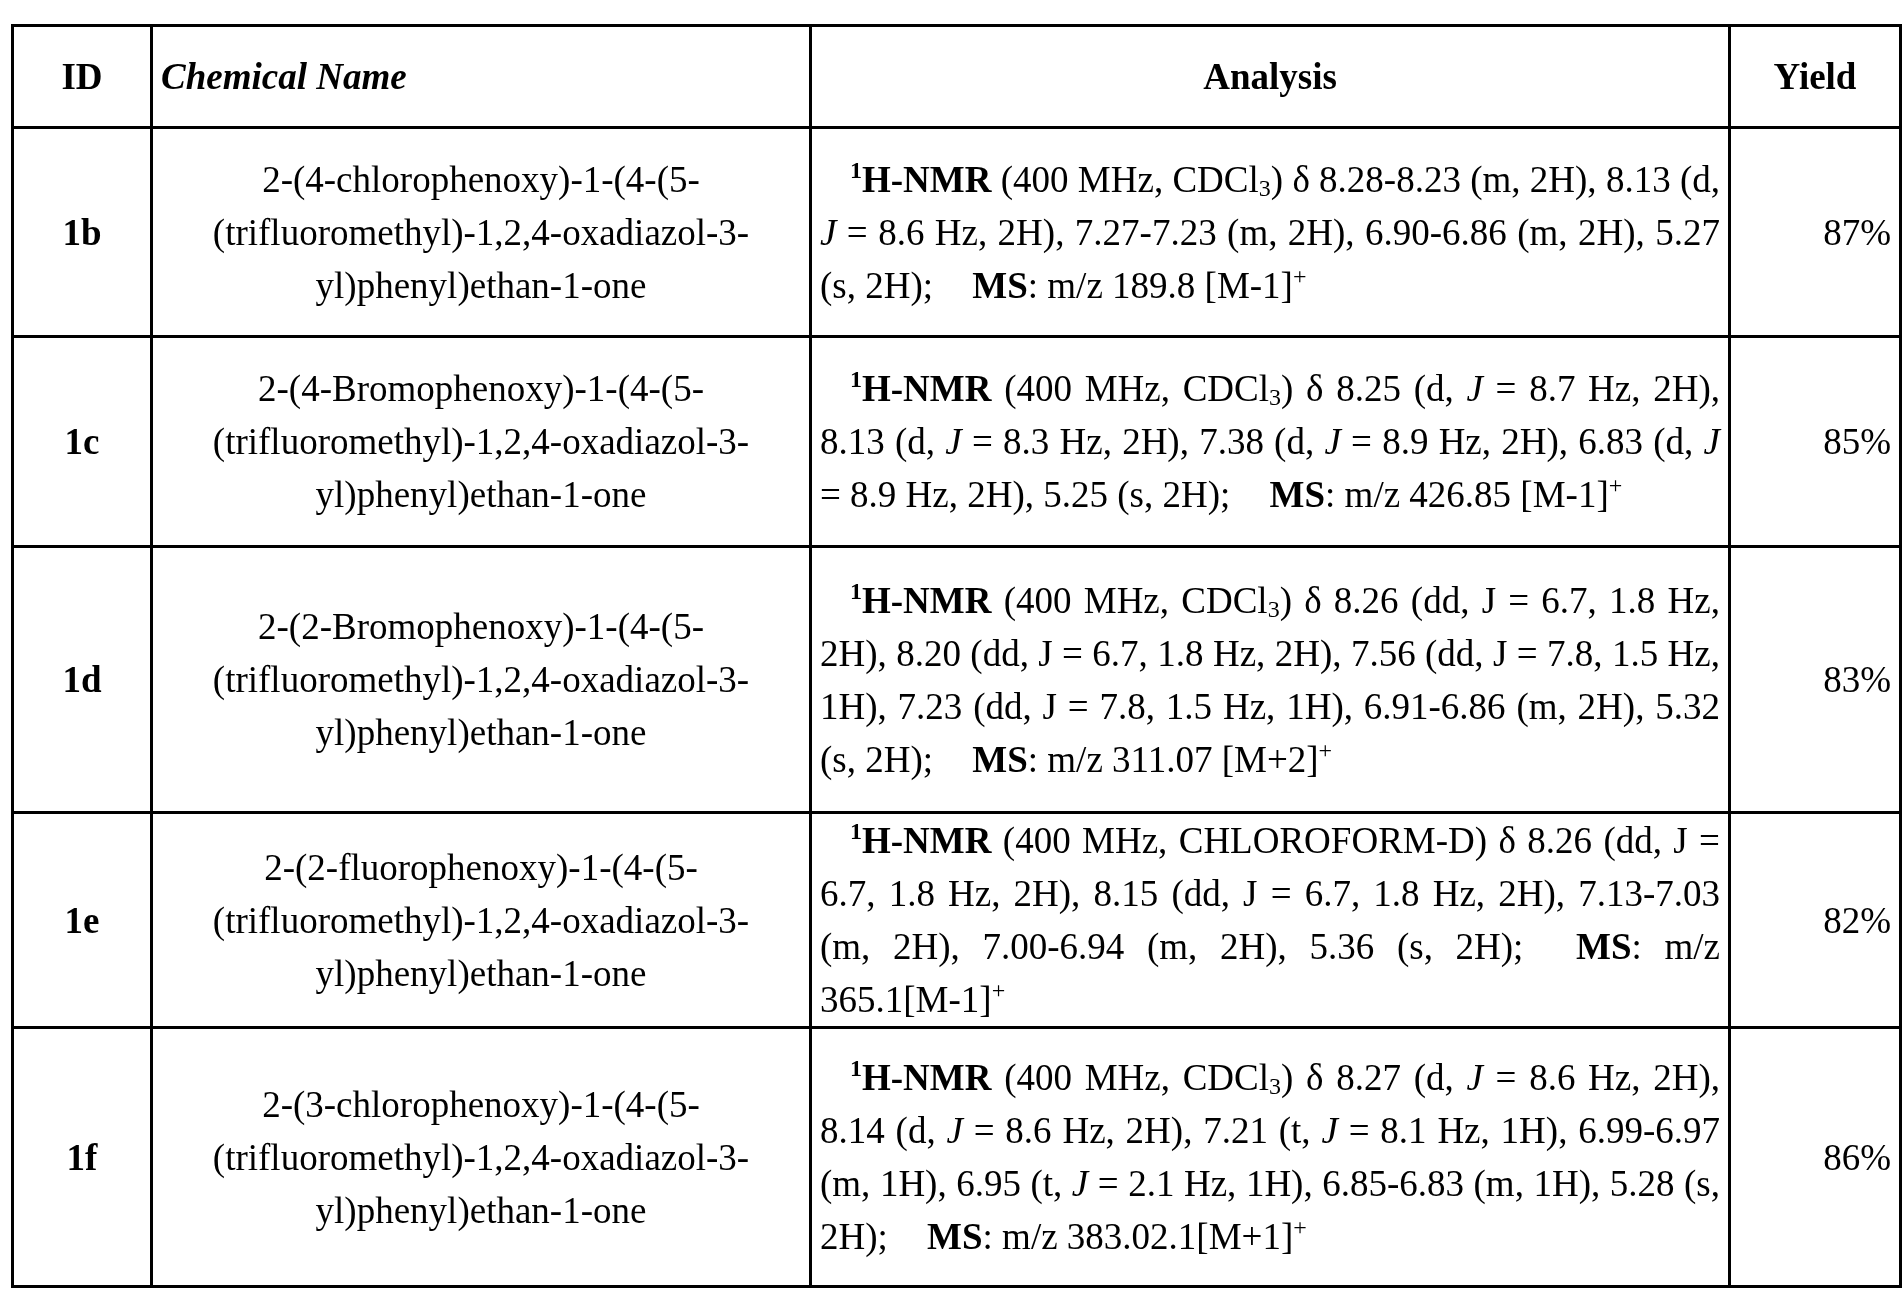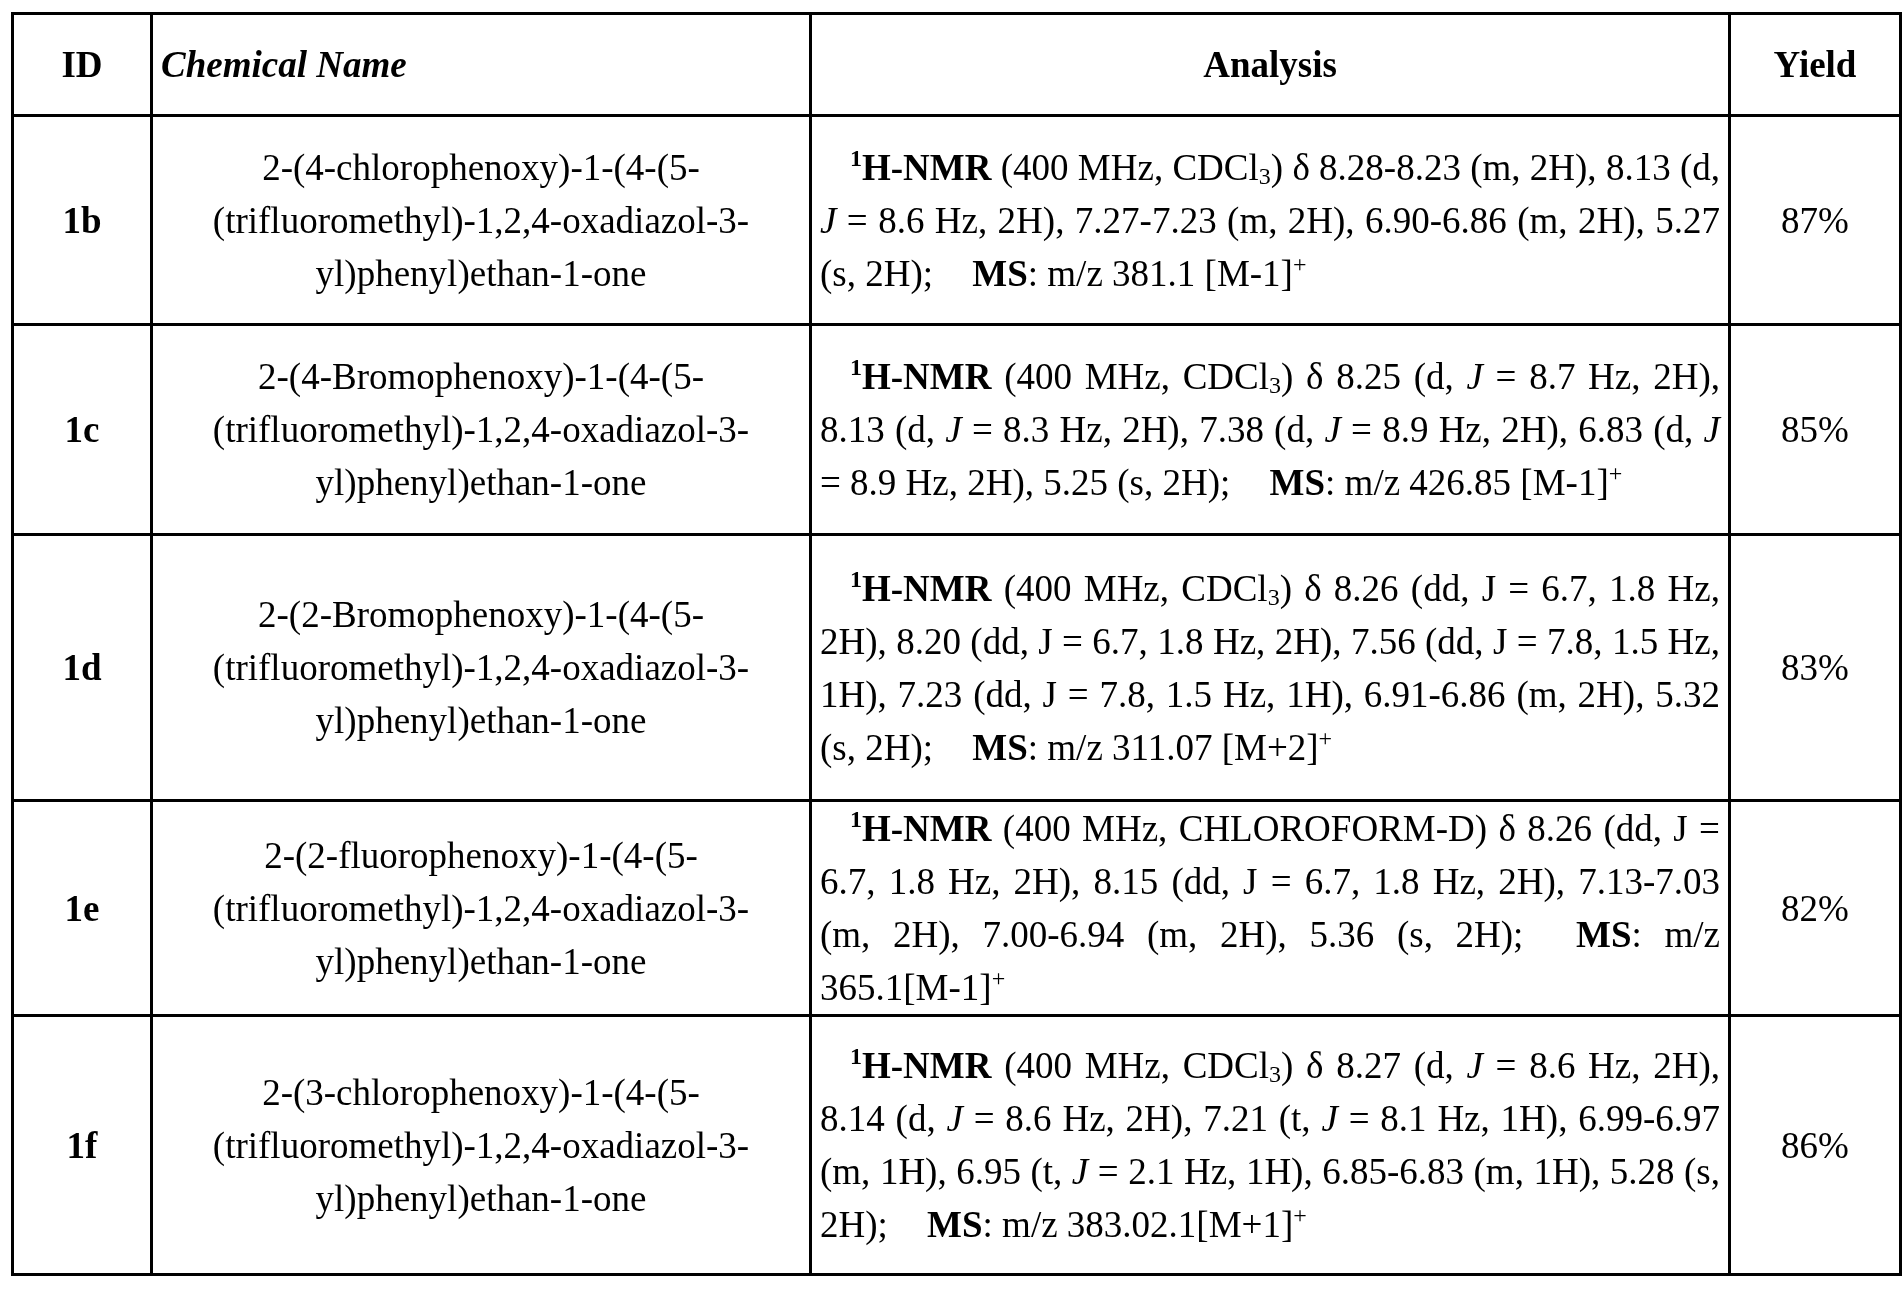--- a/index.html
+++ b/index.html
@@ -11,21 +11,21 @@
       width: 1902px;
       height: 1299px;
       position: relative;
       overflow: hidden;
       font-family: "Liberation Serif", "DejaVu Serif", serif;
       color: #000;
     }
     table.data-table {
       position: absolute;
       left: 11px;
-      top: 12px;
+      top: 24px;
       border-collapse: collapse;
       table-layout: fixed;
       width: 1888px;
     }
     table.data-table th,
     table.data-table td {
       border: 3px solid #000;
       font-size: 37px;
       line-height: 53px;
       padding: 0 8px;
@@ -49,21 +49,21 @@
     tr.r-d td { height: 263px; }
     tr.r-e td { height: 207px; }
     tr.r-f td { height: 256px; }
     td.c-id { text-align: center; font-weight: bold; margin-left: 42px; }
     td.c-name { text-align: center; padding-left: 21px; }
     td.c-analysis {
       text-align: justify;
       padding-left: 20px;
       padding-right: 20px;
     }
-    td.c-yield { text-align: center; }
+    td.c-yield { text-align: right; }
     .b { font-weight: bold; margin-left: 30px; }
     .i { font-style: italic; }
     sup { font-size: 24px; line-height: 0; vertical-align: 14px; }
     sub { font-size: 24px; line-height: 0; vertical-align: -4px; }
   </style>
 </head>
 <body>
 
 <table class="data-table">
   <colgroup>
@@ -78,21 +78,21 @@
       <th class="h-name">Chemical Name</th>
       <th class="h-analysis">Analysis</th>
       <th class="h-yield">Yield</th>
     </tr>
   </thead>
   <tbody>
 
     <tr class="r-b">
       <td class="c-id">1b</td>
       <td class="c-name">2-(4-chlorophenoxy)-1-(4-(5-(trifluoromethyl)-1,2,4-oxadiazol-3-yl)phenyl)ethan-1-one</td>
-      <td class="c-analysis"><span class="b"><sup>1</sup><span>H-NMR</span></span><span> (400 MHz, CDCl</span><sub>3</sub><span>) δ 8.28-8.23 (m, 2H), 8.13 (d, </span><span class="i">J</span><span> = 8.6 Hz, 2H), 7.27-7.23 (m, 2H), 6.90-6.86 (m, 2H), 5.27 (s, 2H); </span><span class="b">MS</span><span>: m/z 381.1 [M-1]</span><sup>+</sup></td>
+      <td class="c-analysis"><span class="b"><sup>1</sup><span>H-NMR</span></span><span> (400 MHz, CDCl</span><sub>3</sub><span>) δ 8.28-8.23 (m, 2H), 8.13 (d, </span><span class="i">J</span><span> = 8.6 Hz, 2H), 7.27-7.23 (m, 2H), 6.90-6.86 (m, 2H), 5.27 (s, 2H); </span><span class="b">MS</span><span>: m/z 189.8 [M-1]</span><sup>+</sup></td>
       <td class="c-yield">87%</td>
     </tr>
 
     <tr class="r-c">
       <td class="c-id">1c</td>
       <td class="c-name">2-(4-Bromophenoxy)-1-(4-(5-(trifluoromethyl)-1,2,4-oxadiazol-3-yl)phenyl)ethan-1-one</td>
       <td class="c-analysis"><span class="b"><sup>1</sup><span>H-NMR</span></span><span> (400 MHz, CDCl</span><sub>3</sub><span>) δ 8.25 (d, </span><span class="i">J</span><span> = 8.7 Hz, 2H), 8.13 (d, </span><span class="i">J</span><span> = 8.3 Hz, 2H), 7.38 (d, </span><span class="i">J</span><span> = 8.9 Hz, 2H), 6.83 (d, </span><span class="i">J</span><span> = 8.9 Hz, 2H), 5.25 (s, 2H); </span><span class="b">MS</span><span>: m/z 426.85 [M-1]</span><sup>+</sup></td>
       <td class="c-yield">85%</td>
     </tr>
 

